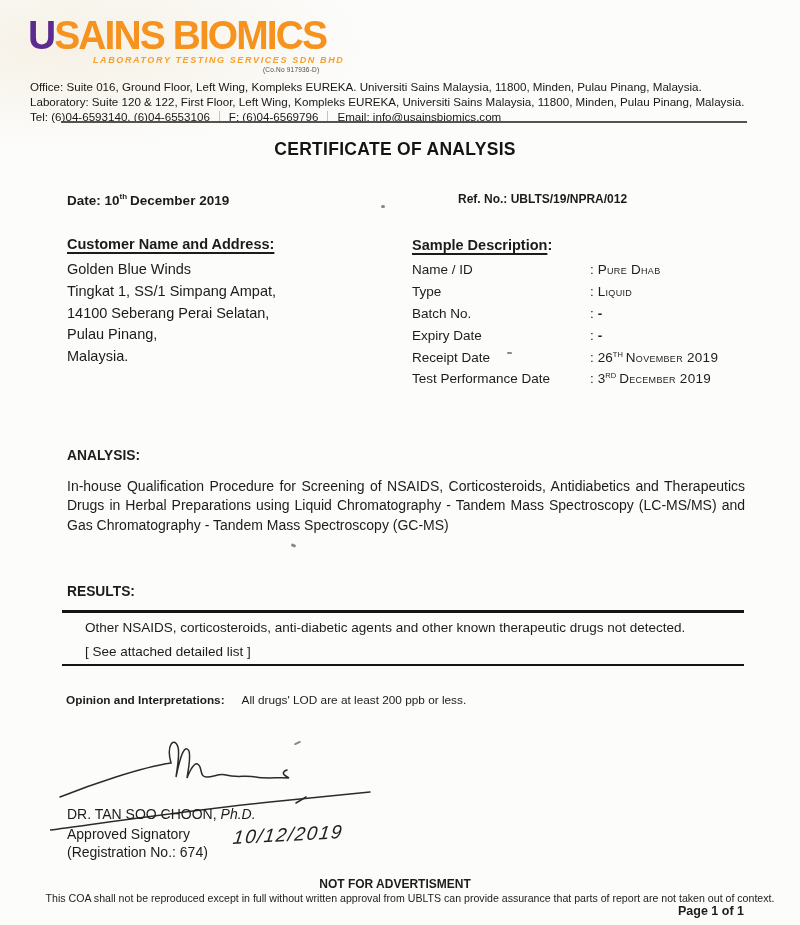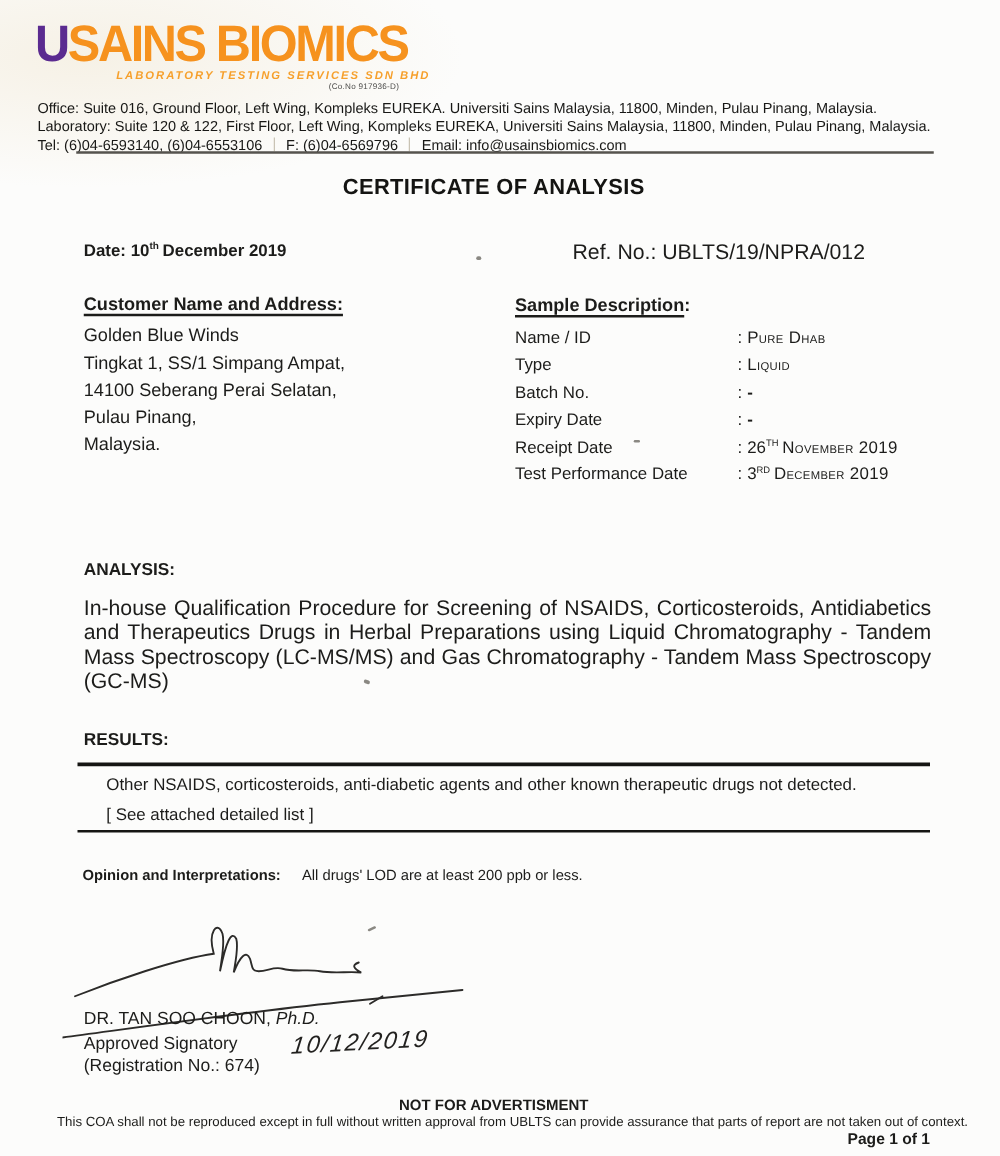--- a/index.html
+++ b/index.html
@@ -51,21 +51,21 @@
     background: #55534e;
   }
 
   
   .cert-title {
     position: absolute; left: 0; top: 139px; width: 790px;
     text-align: center; font-size: 17.5px; font-weight: bold; letter-spacing: 0.3px;
     color: #141412;
   }
   .meta-date { position: absolute; left: 67px; top: 192px; font-size: 13.5px; font-weight: bold; }
-  .meta-ref  { position: absolute; left: 410px; top: 192px; font-size: 17px; font-weight: normal; padding-left: 48px; }
+  .meta-ref  { position: absolute; left: 410px; top: 192px; font-size: 12px; font-weight: bold; padding-left: 48px; }
   sup.tiny { font-size: 8px; vertical-align: 6px; text-transform: lowercase; }
   sup.caps { font-size: 7.5px; vertical-align: 5px; text-transform: uppercase; }
   .gap-left { margin-left: 3px; }
 
   
   .sec-heading {
     font-size: 14.5px; font-weight: bold;
     text-decoration: underline; text-underline-offset: 3px; text-decoration-thickness: 1.5px;
   }
   .customer-block { position: absolute; left: 67px; top: 236px; }
@@ -74,21 +74,21 @@
   .sample-rows { margin-top: 8px; font-size: 13.5px; }
   .sample-row { height: 21.9px; white-space: nowrap; }
   .srow-label { display: inline-block; width: 178px; }
   .srow-colon { display: inline-block; margin-right: 4px; }
   .sc { font-variant: small-caps; letter-spacing: 0.3px; }
 
   
   .analysis-heading { position: absolute; left: 67px; top: 448px; font-size: 13.8px; font-weight: bold; }
   .analysis-body {
     position: absolute; left: 67px; top: 477px; width: 678px;
-    font-size: 17px; line-height: 19.4px; text-align: justify;
+    font-size: 14px; line-height: 19.4px; text-align: justify;
   }
 
   
   .results-heading { position: absolute; left: 67px; top: 584px; font-size: 13.8px; font-weight: bold; }
   .rule-thick { position: absolute; left: 62px; width: 682px; height: 2.5px; background: #151513; }
   .rule-top { top: 610px; }
   .rule-bottom { top: 664px; height: 2px; }
   .results-finding { position: absolute; left: 85px; top: 620px; font-size: 13.5px; white-space: nowrap; }
   .results-note { position: absolute; left: 85px; top: 644px; font-size: 13.5px; }
 

